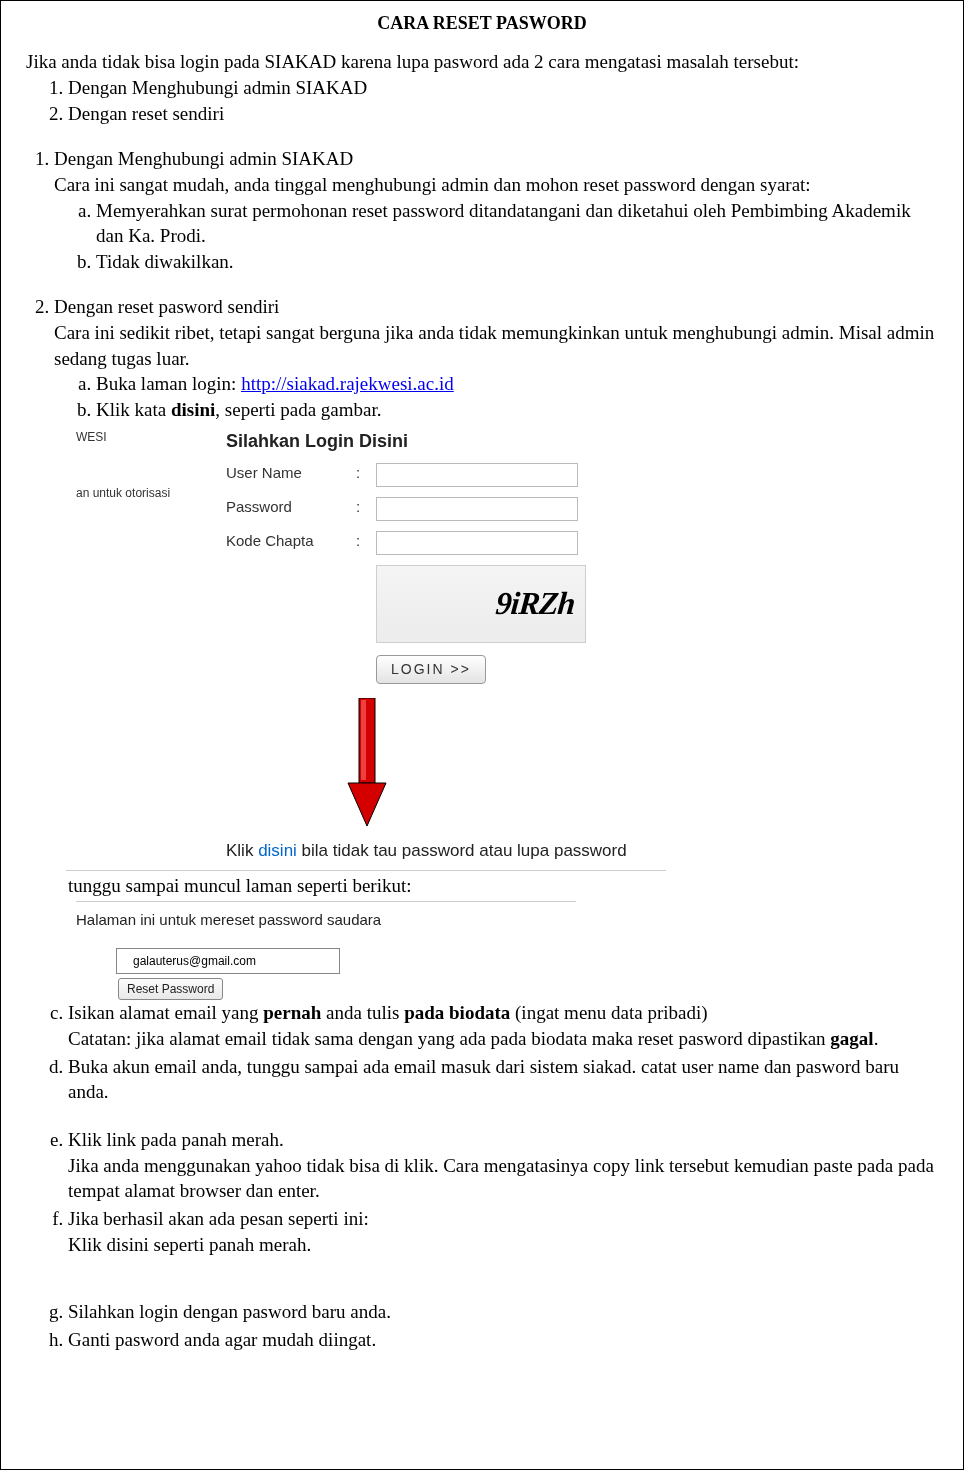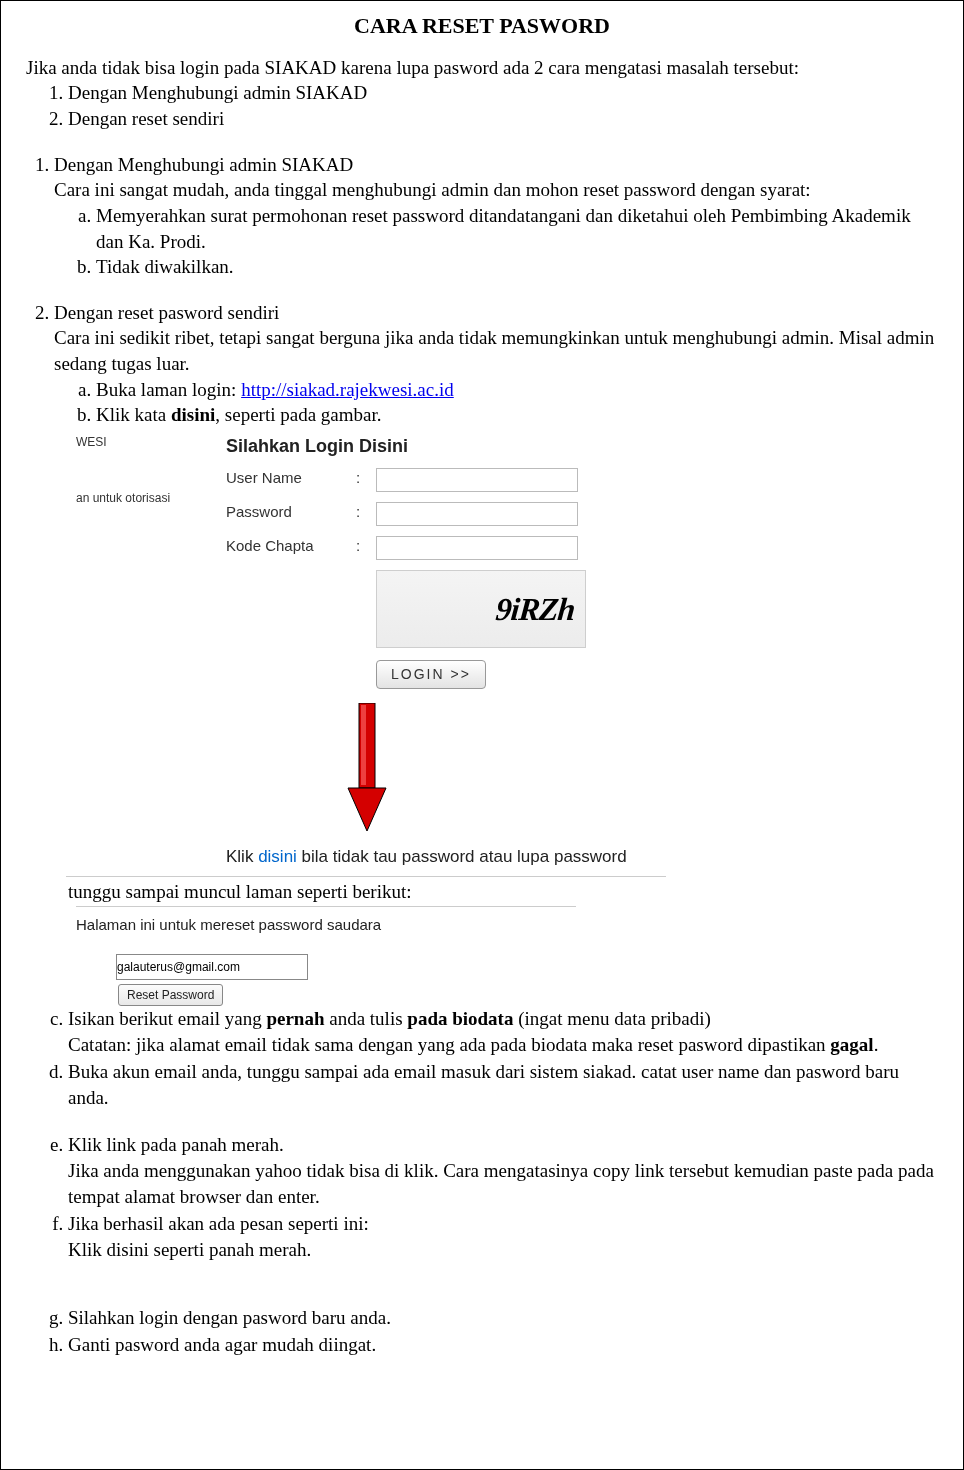--- a/index.html
+++ b/index.html
@@ -8,21 +8,21 @@
       margin: 0;
       padding: 10px 25px;
       border: 1px solid #000;
       box-sizing: border-box;
       width: 964px;
       min-height: 1470px;
       line-height: 1.35;
     }
     h1 {
       text-align: center;
-      font-size: 22px;
+      font-size: 18px;
       font-weight: bold;
       margin: 0 0 14px 0;
       font-family: Liberation Serif, serif;
     }
     .ol1 {
       padding-left: 42px;
       margin: 0 0 20px 0;
     }
     .ol2 {
       padding-left: 28px;
@@ -157,21 +157,21 @@
       margin-left: 90px;
       font-size: 14px;
       margin-bottom: 4px;
     }
     .s2-input {
       margin-left: 40px;
       width: 190px;
       height: 20px;
       border: 1px solid #888;
       font-size: 12px;
-      padding: 2px 0;
+      padding: 2px 16px;
       font-family: Arial, sans-serif;
     }
     .s2-btn {
       margin-left: 42px;
       margin-top: 4px;
       border: 1px solid #888;
       background: linear-gradient(180deg, #fcfcfc, #e8e8e8);
       border-radius: 3px;
       font-size: 12px;
       padding: 2px 8px;
@@ -275,21 +275,21 @@
 
 <div class="screenshot2">
   <div class="s2-h">Halaman ini untuk mereset password saudara</div>
   <input class="s2-input" value="galauterus@gmail.com" style="">
   <br>
   <div class="s2-btn">Reset Password</div>
 </div>
 
 <ol class="sub2" start="3" style="list-style-type: lower-alpha;">
   <li value="3">
-    <span>Isikan berikut email yang </span><b>pernah</b><span> anda tulis </span><b>pada biodata</b><span> (ingat menu data pribadi)</span><br>
+    <span>Isikan alamat email yang </span><b>pernah</b><span> anda tulis </span><b>pada biodata</b><span> (ingat menu data pribadi)</span><br>
     <span>Catatan: jika alamat email tidak sama dengan yang ada pada biodata maka reset pasword dipastikan </span><b>gagal</b><span>.</span>
   </li>
   <li>Buka akun email anda, tunggu sampai ada email masuk dari sistem siakad. catat user name dan pasword baru anda.</li>
 </ol>
 <div class="gap"></div>
 <ol class="sub2" start="5" style="list-style-type: lower-alpha;">
   <li>
     <span>Klik link pada panah merah.</span><br>
     <span>Jika anda menggunakan yahoo tidak bisa di klik. Cara mengatasinya copy link tersebut kemudian paste pada pada tempat alamat browser dan enter.</span>
   </li>

